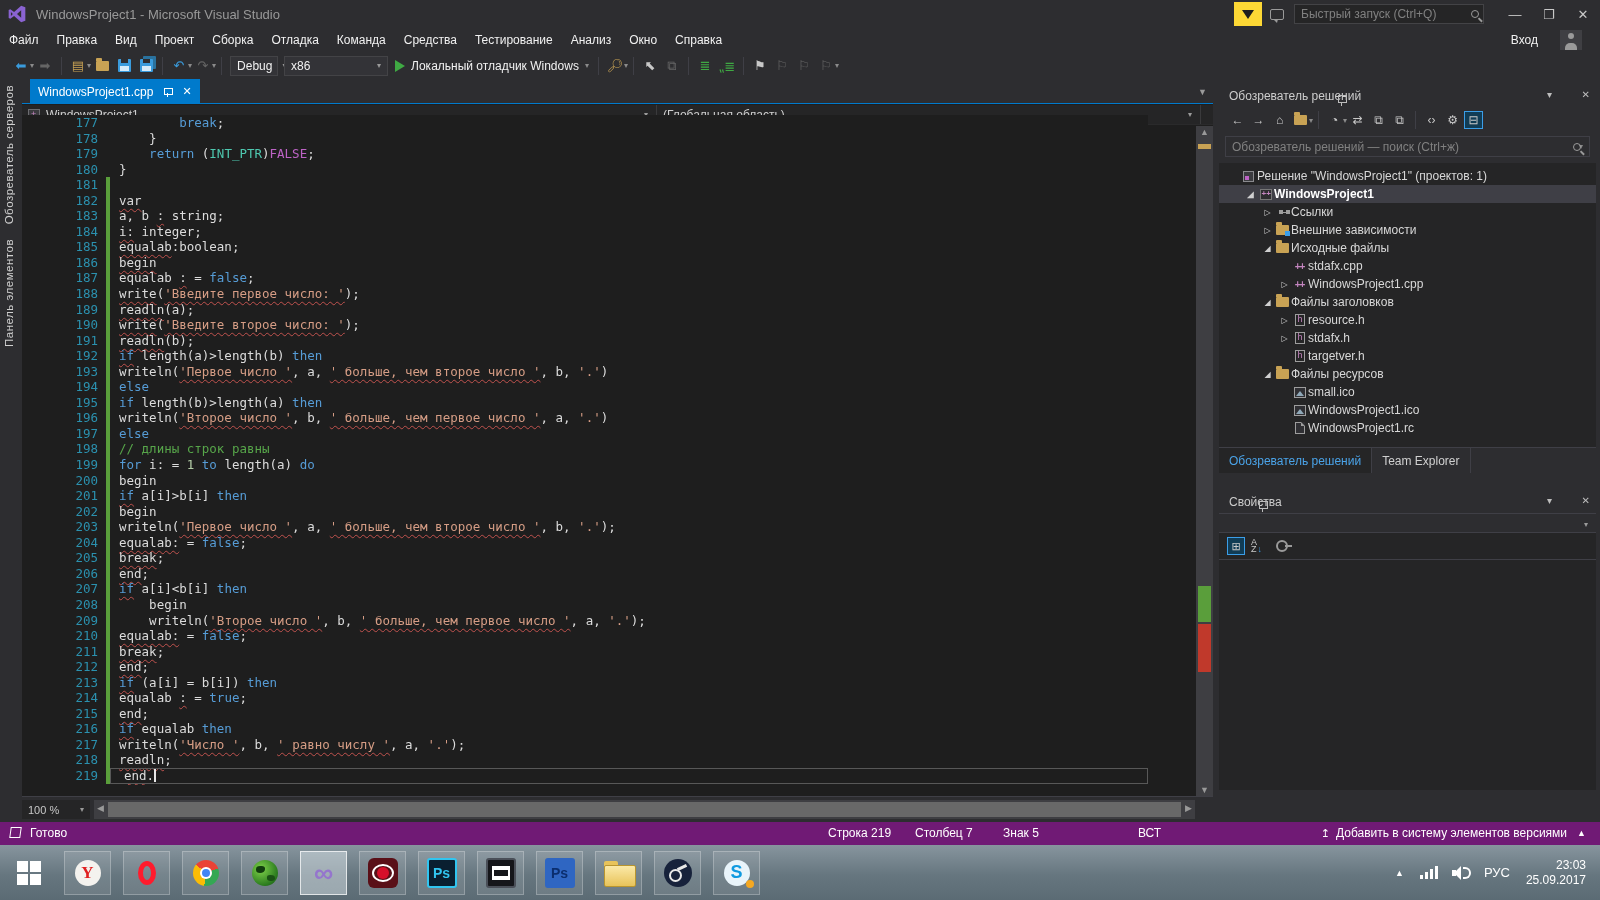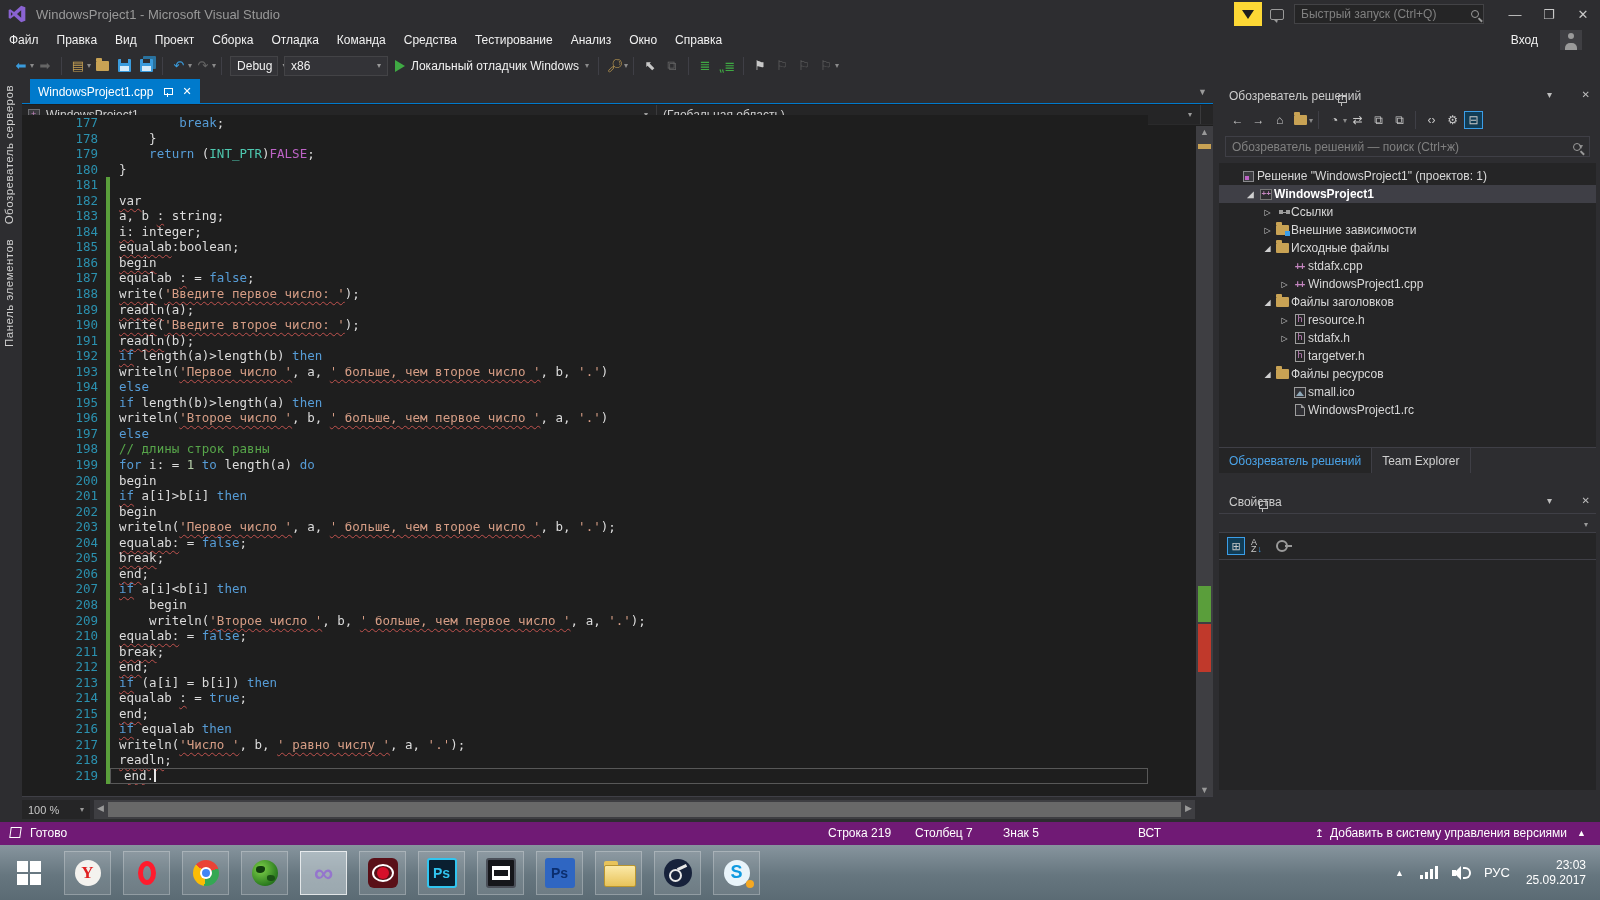--- a/index.html
+++ b/index.html
@@ -479,20 +479,27 @@
           <div class="trow" style="padding-left: 59px;">
             <span class="tarrow"></span>
             <span class="ticon">
               <span class="ic-img"></span>
             </span>
             <span>small.ico</span>
           </div>
           <div class="trow" style="padding-left: 59px;">
             <span class="tarrow"></span>
             <span class="ticon">
+              <span class="ic-img"></span>
+            </span>
+            <span>WindowsProject1.ico</span>
+          </div>
+          <div class="trow" style="padding-left: 59px;">
+            <span class="tarrow"></span>
+            <span class="ticon">
               <span class="ic-doc"></span>
             </span>
             <span>WindowsProject1.rc</span>
           </div>
         </div>
       <div class="se-tabs" id="se-tabs">
           <div class="se-tab active">Обозреватель решений</div>
           <div class="se-tab">Team Explorer</div>
         </div>
 
@@ -521,21 +528,21 @@
 
   <div class="statusbar">
     <span class="sb-ic"></span>
     <span class="sb-item" style="left:30px;">Готово</span>
     <span class="sb-item" style="left:828px;">Строка 219</span>
     <span class="sb-item" style="left:915px;">Столбец 7</span>
     <span class="sb-item" style="left:1003px;">Знак 5</span>
     <span class="sb-item" style="left:1138px;">ВСТ</span>
     <span class="sb-right">
       <span class="sb-up">↥</span>
-      <span>Добавить в систему управления версиями</span>
+      <span>Добавить в систему элементов версиями</span>
       <span class="sb-carat">▲</span>
     </span>
   </div>
 
   <div class="taskbar">
     <div class="startbtn">
       <span class="winflag">
           <i></i>
           <i></i>
           <i></i>

